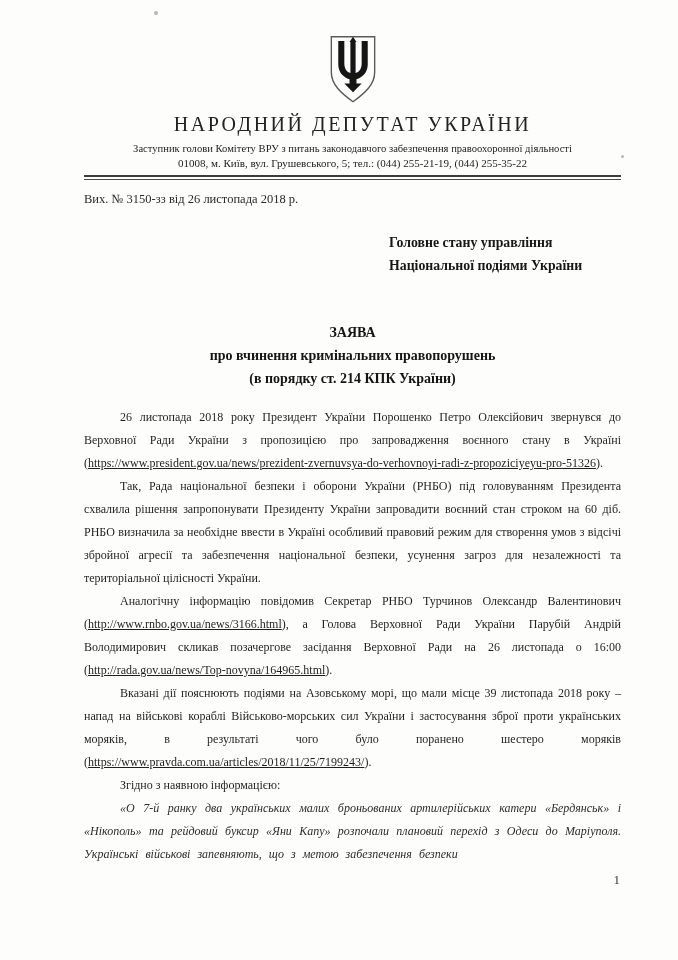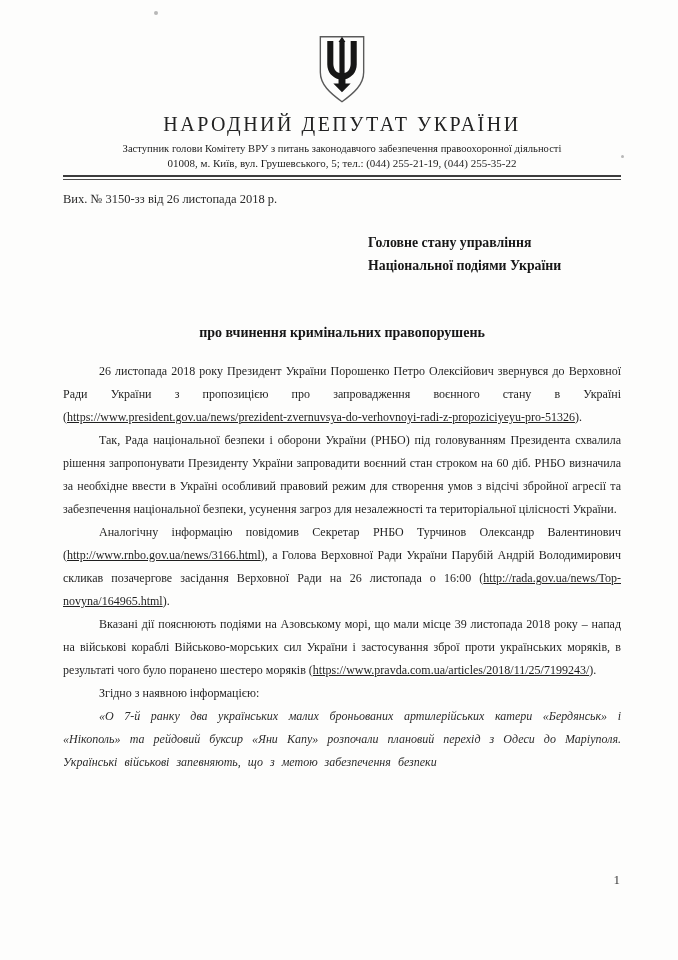--- a/index.html
+++ b/index.html
@@ -6,21 +6,21 @@
   .page {
     position: relative;
     width: 678px;
     height: 960px;
     margin: 0 auto;
     background: #fdfdfc;
     color: #1f1f1f;
     font-family: "Liberation Serif", "DejaVu Serif", serif;
     overflow: hidden;
     box-sizing: border-box;
-    padding: 30px 57px 0 63px;
+    padding: 30px 57px 0 84px;
   }
   
   .letterhead { text-align: center; }
   .coat { display: block; margin: 4px auto 2px auto; }
   .doc-org-title {
     font-size: 20px;
     letter-spacing: 2.5px;
     margin-top: 6px;
     color: #222;
   }
@@ -129,21 +129,23 @@
   </div>
 
   <div class="ref-line">Вих. № 3150-зз від 26 листопада 2018 р.</div>
 
   <div class="addressee">
     <div>Головне стану управління</div>
     <div>Національної подіями України</div>
   </div>
 
   <div class="subject">
+    <div>ЗАЯВА</div>
     <div>про вчинення кримінальних правопорушень</div>
+    <div>(в порядку ст. 214 КПК України)</div>
   </div>
 
   <div class="doc-body">
       <p class="para"><span>26 листопада 2018 року Президент України Порошенко Петро Олексійович звернувся до Верховної Ради України з пропозицією про запровадження воєнного стану в Україні (</span><span class="doc-link">https://www.president.gov.ua/news/prezident-zvernuvsya-do-verhovnoyi-radi-z-propoziciyeyu-pro-51326</span><span>).</span></p>
       <p class="para"><span>Так, Рада національної безпеки і оборони України (РНБО) під головуванням Президента схвалила рішення запропонувати Президенту України запровадити воєнний стан строком на 60 діб. РНБО визначила за необхідне ввести в Україні особливий правовий режим для створення умов з відсічі збройної агресії та забезпечення національної безпеки, усунення загроз для незалежності та територіальної цілісності України.</span></p>
       <p class="para"><span>Аналогічну інформацію повідомив Секретар РНБО Турчинов Олександр Валентинович (</span><span class="doc-link">http://www.rnbo.gov.ua/news/3166.html</span><span>), а Голова Верховної Ради України Парубій Андрій Володимирович скликав позачергове засідання Верховної Ради на 26 листопада о 16:00 (</span><span class="doc-link">http://rada.gov.ua/news/Top-novyna/164965.html</span><span>).</span></p>
       <p class="para"><span>Вказані дії пояснюють подіями на Азовському морі, що мали місце 39 листопада 2018 року – напад на військові кораблі Військово-морських сил України і застосування зброї проти українських моряків, в результаті чого було поранено шестеро моряків (</span><span class="doc-link">https://www.pravda.com.ua/articles/2018/11/25/7199243/</span><span>).</span></p>
       <p class="para"><span>Згідно з наявною інформацією:</span></p>
       <p class="para quote"><span>«О 7-й ранку два українських малих броньованих артилерійських катери «Бердянськ» і «Нікополь» та рейдовий буксир «Яни Капу» розпочали плановий перехід з Одеси до Маріуполя. Українські військові запевняють, що з метою забезпечення безпеки</span></p>
     </div>

